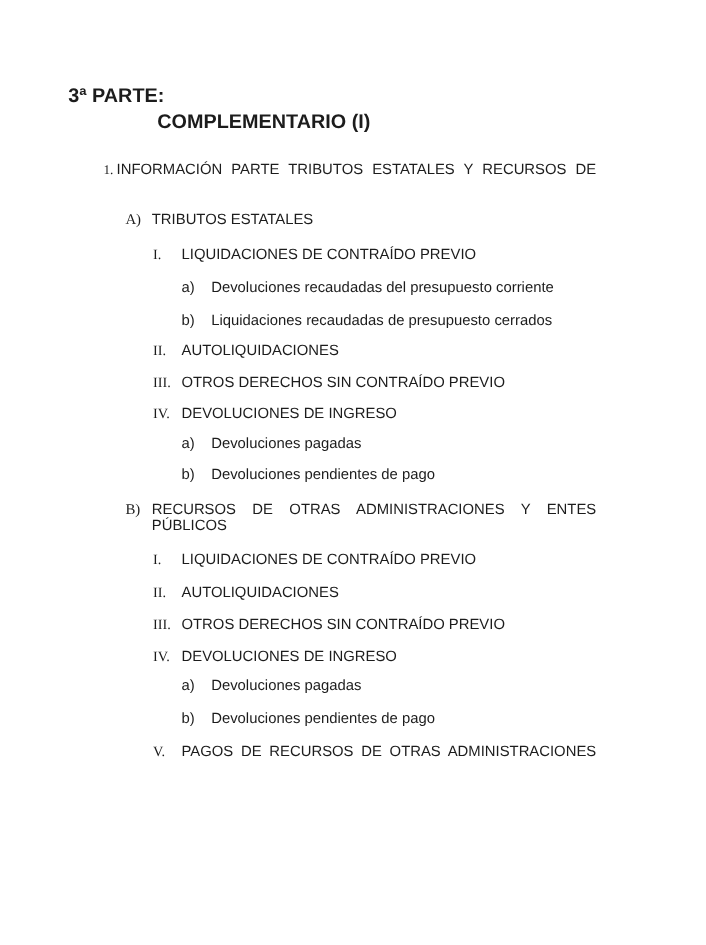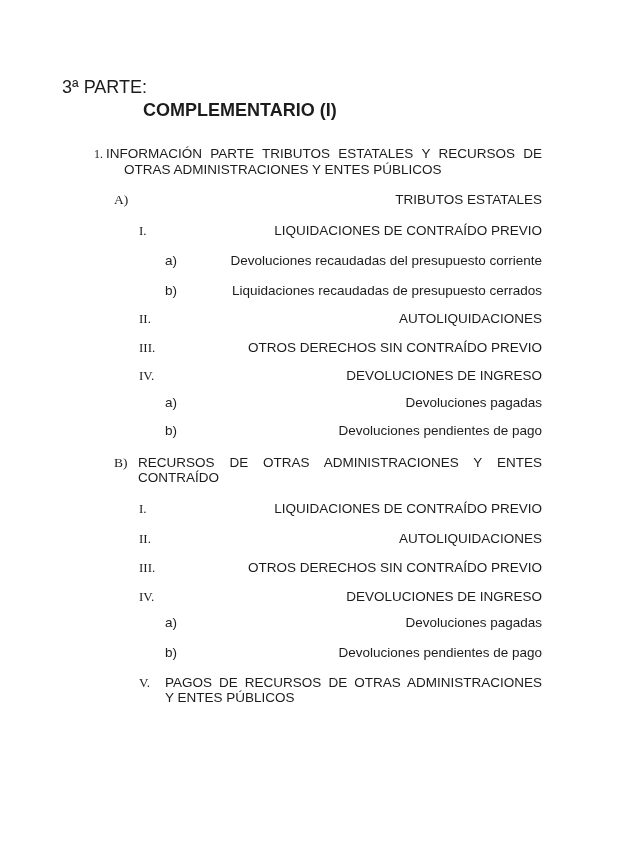--- a/index.html
+++ b/index.html
@@ -4,29 +4,29 @@
 <style>
   html,body{margin:0;padding:0;}
   body{
     width:642px;height:859px;background:#ffffff;
     font-family:"Liberation Sans", sans-serif;color:#1c1c1c;
   }
   .page{position:relative;width:642px;height:859px;background:#ffffff;overflow:hidden;}
   .blk{position:absolute;font-size:13.5px;line-height:15px;}
   .row{display:flex;align-items:baseline;}
   .mk{flex:0 0 auto;}
-  .tx{flex:1 1 auto;min-width:0;text-align:right;}
+  .tx{flex:1 1 auto;min-width:0;}
   .just .tx{text-align:justify;text-align-last:justify;}
   .serif{font-family:"Liberation Serif", serif;}
   .mk-num{width:12px;font-size:12px;}
   .mk-letter-up{width:24px;font-size:13.5px;}
   .mk-roman{width:26px;font-size:13px;}
   .mk-letter-lo{width:27px;font-size:13.5px;}
   .title{font-size:18px;line-height:23px;}
-  .title .mk{width:104px;}
+  .title .mk{width:104px;font-weight:bold;}
   .title .cont{padding-left:81px;font-weight:bold;}
   .lv1{left:94px;width:448px;}
   .lv1 .cont{padding-left:30px;}
   .lv2{left:114px;width:428px;}
   .lv2 .cont{padding-left:24px;}
   .lv3{left:139px;width:403px;}
   .lv3 .cont{padding-left:26px;}
   .lv4{left:165px;width:377px;}
 </style>
 </head>
@@ -39,21 +39,20 @@
       <span class="mk">3ª PARTE:</span>
     </div>
     <div class="cont">COMPLEMENTARIO (I)</div>
   </div>
 
   <div class="blk lv1" style="top:146px;">
     <div class="row just">
       <span class="mk mk-num serif">1.</span>
       <span class="tx">INFORMACIÓN PARTE TRIBUTOS ESTATALES Y RECURSOS DE</span>
     </div>
-    <div class="cont">OTRAS ADMINISTRACIONES Y ENTES PÚBLICOS</div>
   </div>
 
   <div class="blk lv2" style="top:192px;">
     <div class="row">
       <span class="mk mk-letter-up serif">A)</span>
       <span class="tx">TRIBUTOS ESTATALES</span>
     </div>
   </div>
 
   <div class="blk lv3" style="top:223px;">
@@ -110,21 +109,21 @@
       <span class="mk mk-letter-lo">b)</span>
       <span class="tx">Devoluciones pendientes de pago</span>
     </div>
   </div>
 
   <div class="blk lv2" style="top:455px;">
     <div class="row just">
       <span class="mk mk-letter-up serif">B)</span>
       <span class="tx">RECURSOS DE OTRAS ADMINISTRACIONES Y ENTES</span>
     </div>
-    <div class="cont">CONTRAÍDO</div>
+    <div class="cont">PÚBLICOS</div>
   </div>
 
   <div class="blk lv3" style="top:501px;">
     <div class="row">
       <span class="mk mk-roman serif">I.</span>
       <span class="tx">LIQUIDACIONES DE CONTRAÍDO PREVIO</span>
     </div>
   </div>
 
   <div class="blk lv3" style="top:531px;">
@@ -160,16 +159,15 @@
       <span class="mk mk-letter-lo">b)</span>
       <span class="tx">Devoluciones pendientes de pago</span>
     </div>
   </div>
 
   <div class="blk lv3" style="top:675px;">
     <div class="row just">
       <span class="mk mk-roman serif">V.</span>
       <span class="tx">PAGOS DE RECURSOS DE OTRAS ADMINISTRACIONES</span>
     </div>
-    <div class="cont">Y ENTES PÚBLICOS</div>
   </div>
 
 </div>
 
 </body></html>

